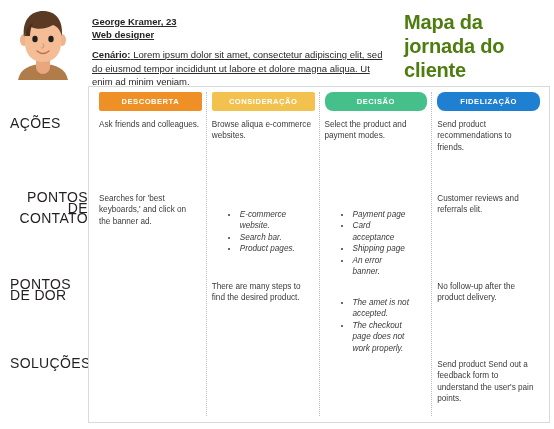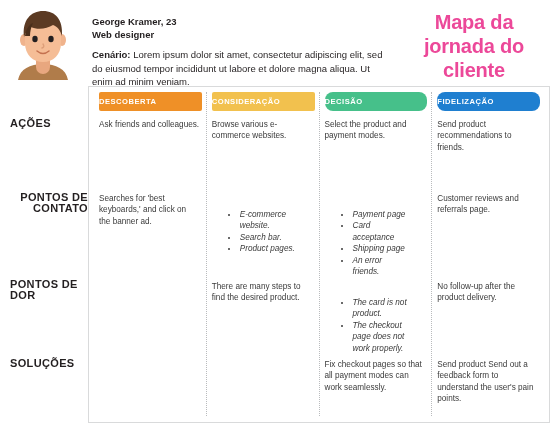--- a/index.html
+++ b/index.html
@@ -30,20 +30,21 @@
     flex: 0 0 74px;
     position: relative;
     overflow: hidden;
   }
   .avatar svg { display: block; }
 
   .persona {
     flex: 1 1 auto;
     padding-left: 12px;
     padding-top: 9px;
+    text-decoration: underline;
   }
   .persona-name {
     font-size: 9.5px;
     font-weight: bold;
     line-height: 13px;
     color: #231f20;
   }
   .persona-role {
     font-size: 9.5px;
     font-weight: bold;
@@ -55,25 +56,25 @@
     font-size: 9.5px;
     line-height: 13.5px;
     color: #231f20;
     max-width: 300px;
   }
   .scenario .lbl { font-weight: bold; }
 
   .map-title {
     flex: 0 0 auto;
     width: 140px;
-    text-align: center;
+    text-align: left;
     font-size: 20px;
     line-height: 24px;
     font-weight: bold;
-    color: #ec4899;
+    color: #4d7c0f;
     padding-top: 4px;
     letter-spacing: -0.2px;
   }
 
   
   .board {
     position: absolute;
     left: 0;
     top: 84px;
     width: 554px;
@@ -83,22 +84,22 @@
     position: absolute;
     left: 0;
     top: 0;
     width: 88px;
     height: 100%;
   }
   .row-label {
     position: absolute;
     left: 10px;
     width: 78px;
-    font-size: 11px;
-    font-weight: bold;
+    font-size: 14px;
+    font-weight: normal;
     letter-spacing: 0.35px;
     line-height: 10.5px;
     color: #231f20;
     text-transform: uppercase;
   }
   .row-label.r0 { top: 34px; }
   .row-label.r1 { top: 108px; text-align: right; }
   .row-label.r2 { top: 195px; }
   .row-label.r3 { top: 274px; }
 
@@ -126,21 +127,21 @@
     padding: 0 0 0 0;
     border-right: 1px dotted #b9bbbd;
   }
   .col:last-child { border-right: none; }
 
   .col-head {
     height: 19px;
     border-radius: 2px;
     display: flex;
     align-items: center;
-    justify-content: flex-start;
+    justify-content: center;
     margin: 0 4px 0 5px;
   }
   .col-head span {
     font-size: 7.6px;
     font-weight: bold;
     letter-spacing: 0.5px;
     color: #ffffff;
     text-transform: uppercase;
     white-space: nowrap;
   }
@@ -245,21 +246,21 @@
               <p></p>
             </div>
           </div>
         </div>
         <div class="col">
           <div class="col-head" style="background: rgb(242, 193, 78);">
             <span>CONSIDERAÇÃO</span>
           </div>
           <div class="cells">
             <div class="cell c0">
-              <p>Browse various e-commerce websites.</p>
+              <p>Browse aliqua e-commerce websites.</p>
             </div>
             <div class="cell c1">
               <ul>
                 <li>E-commerce website.</li>
                 <li>Search bar.</li>
                 <li>Product pages.</li>
               </ul>
             </div>
             <div class="cell c2">
               <p>There are many steps to find the desired product.</p>
@@ -272,44 +273,41 @@
           </div>
           <div class="cells">
             <div class="cell c0">
               <p>Select the product and payment modes.</p>
             </div>
             <div class="cell c1">
               <ul>
                 <li>Payment page</li>
                 <li>Card acceptance</li>
                 <li>Shipping page</li>
-                <li>An error friends.</li>
+                <li>An error banner.</li>
               </ul>
             </div>
             <div class="cell c2">
               <ul>
-                <li>The card is not product.</li>
+                <li>The amet is not accepted.</li>
                 <li>The checkout page does not work properly.</li>
               </ul>
-            </div>
-            <div class="cell c3">
-              <p>Fix checkout pages so that all payment modes can work seamlessly.</p>
             </div>
           </div>
         </div>
         <div class="col">
           <div class="col-head" style="background: rgb(31, 127, 208); border-radius: 8px;">
             <span>FIDELIZAÇÃO</span>
           </div>
           <div class="cells">
             <div class="cell c0">
               <p>Send product recommendations to friends.</p>
             </div>
             <div class="cell c1">
-              <p>Customer reviews and referrals page.</p>
+              <p>Customer reviews and referrals elit.</p>
             </div>
             <div class="cell c2">
               <p>No follow-up after the product delivery.</p>
             </div>
             <div class="cell c3">
               <p>Send product Send out a feedback form to understand the user's pain points.</p>
             </div>
           </div>
         </div>
       </div>

